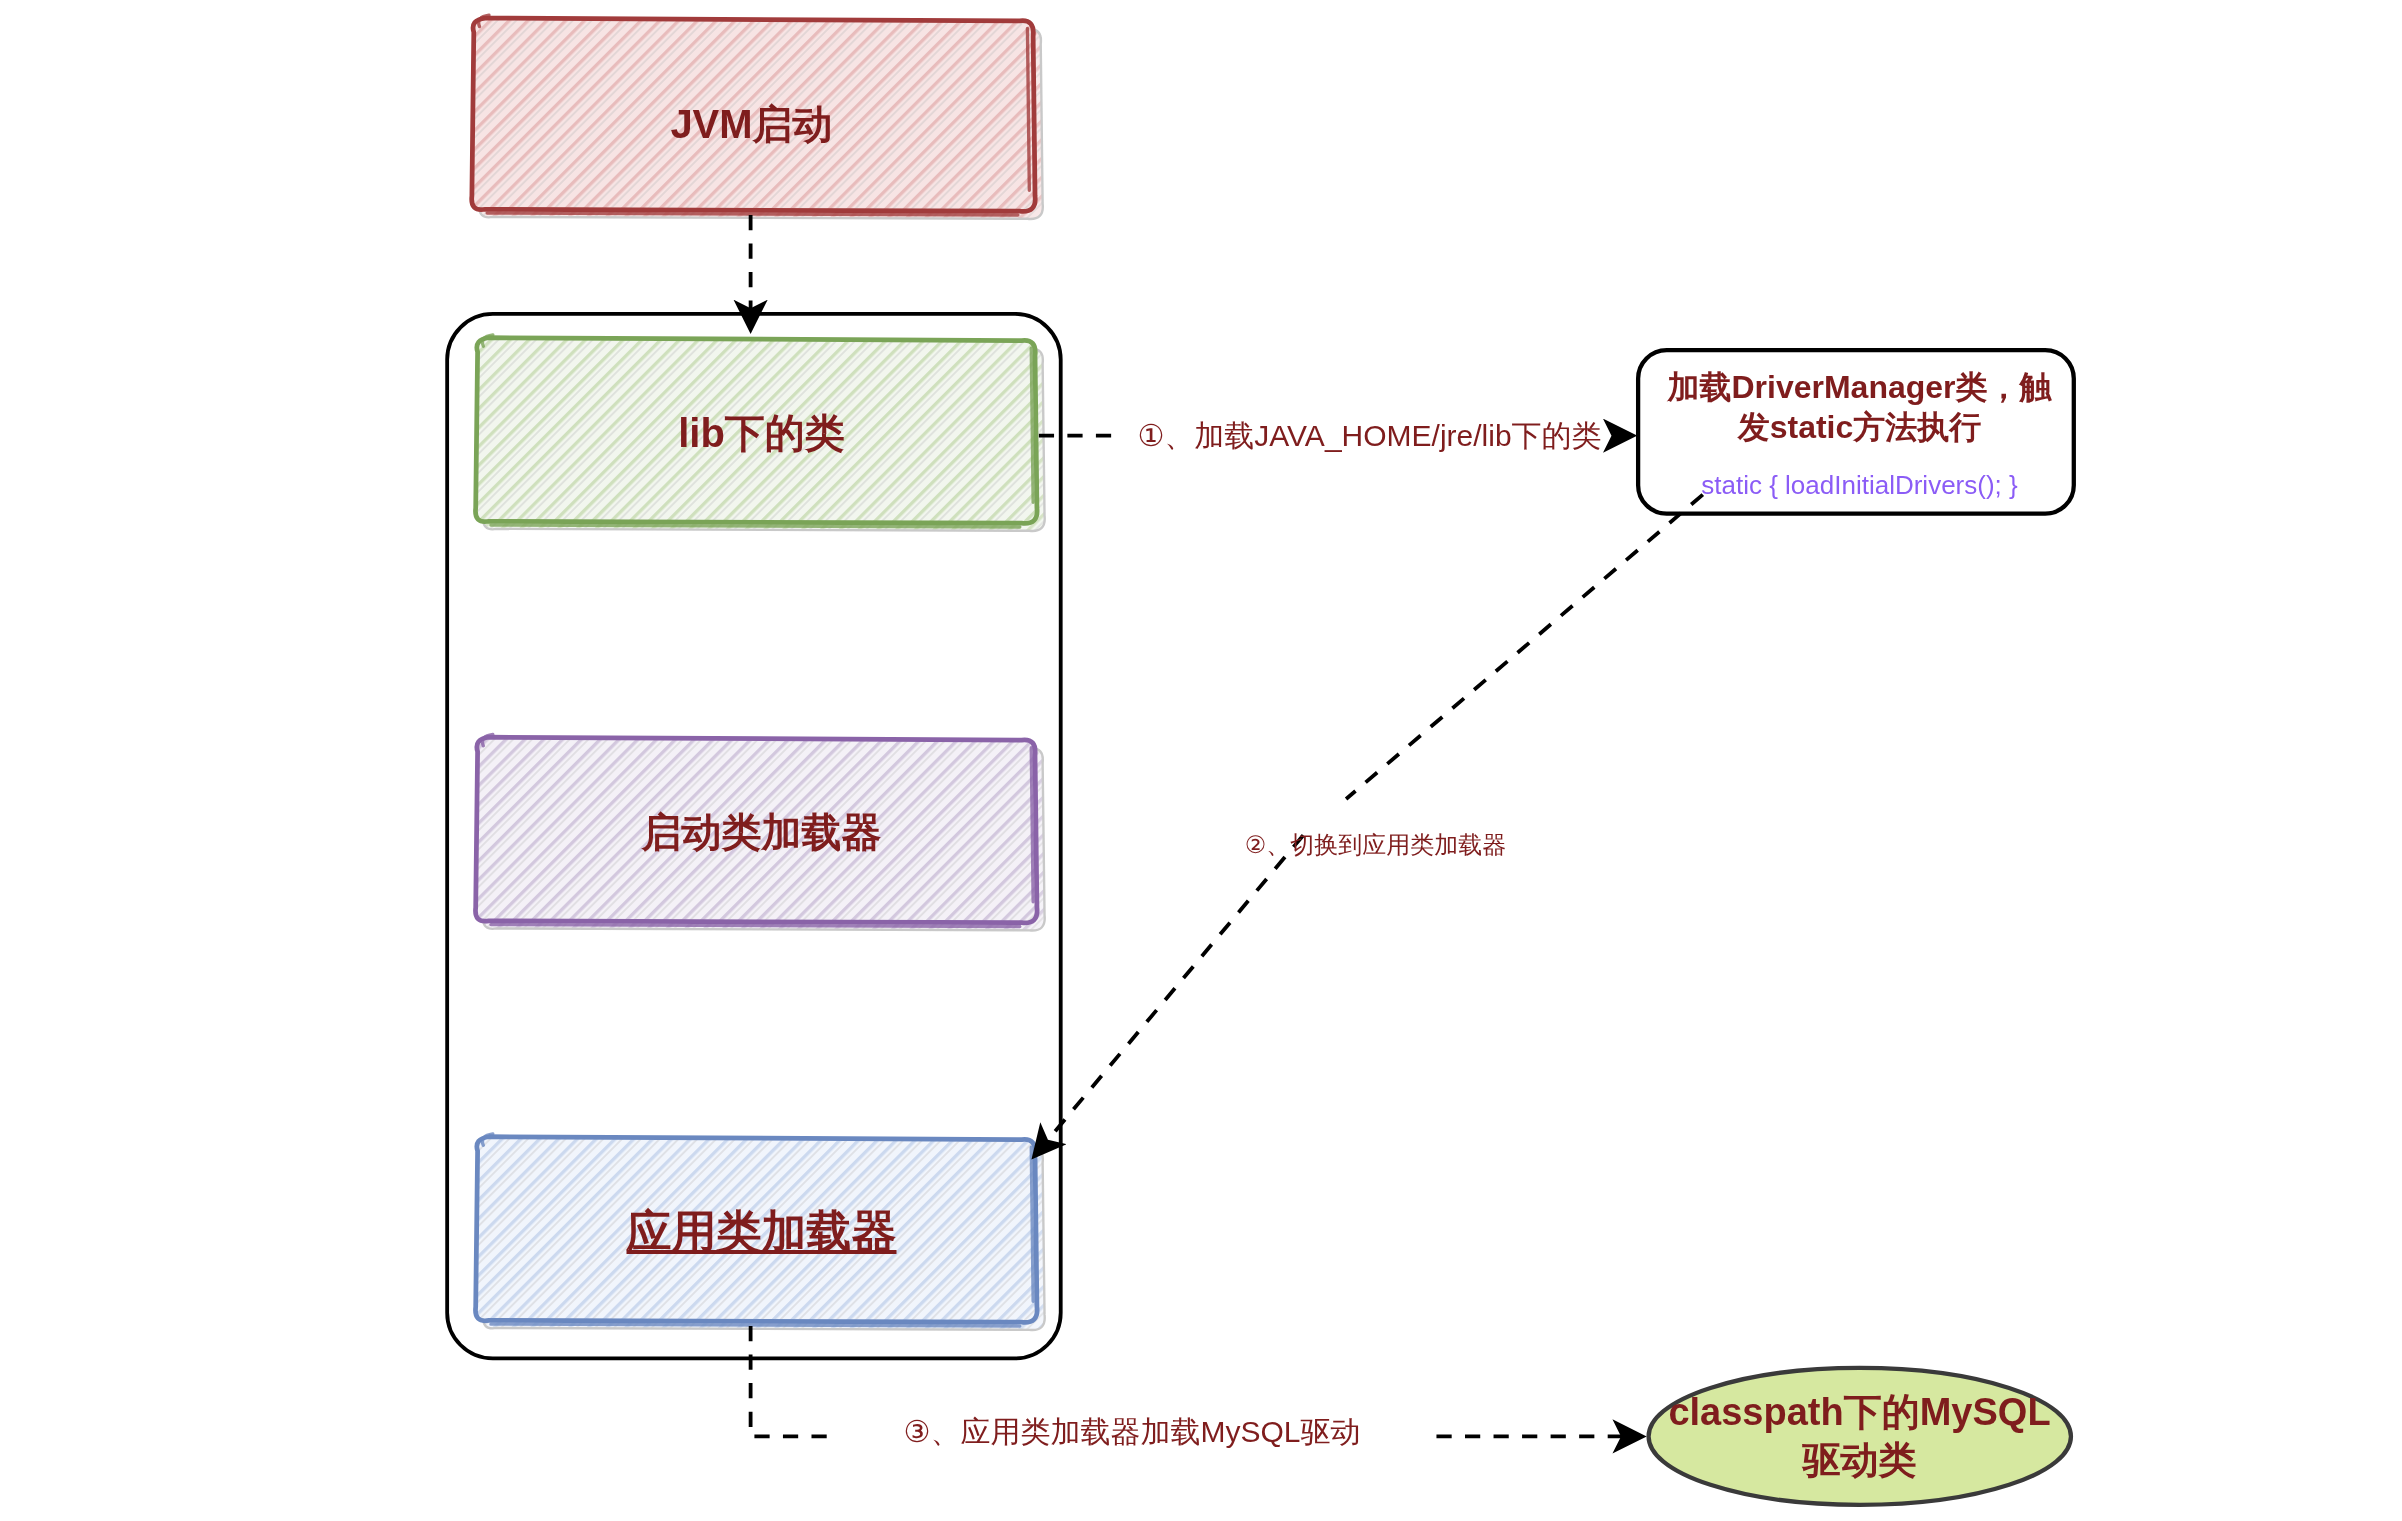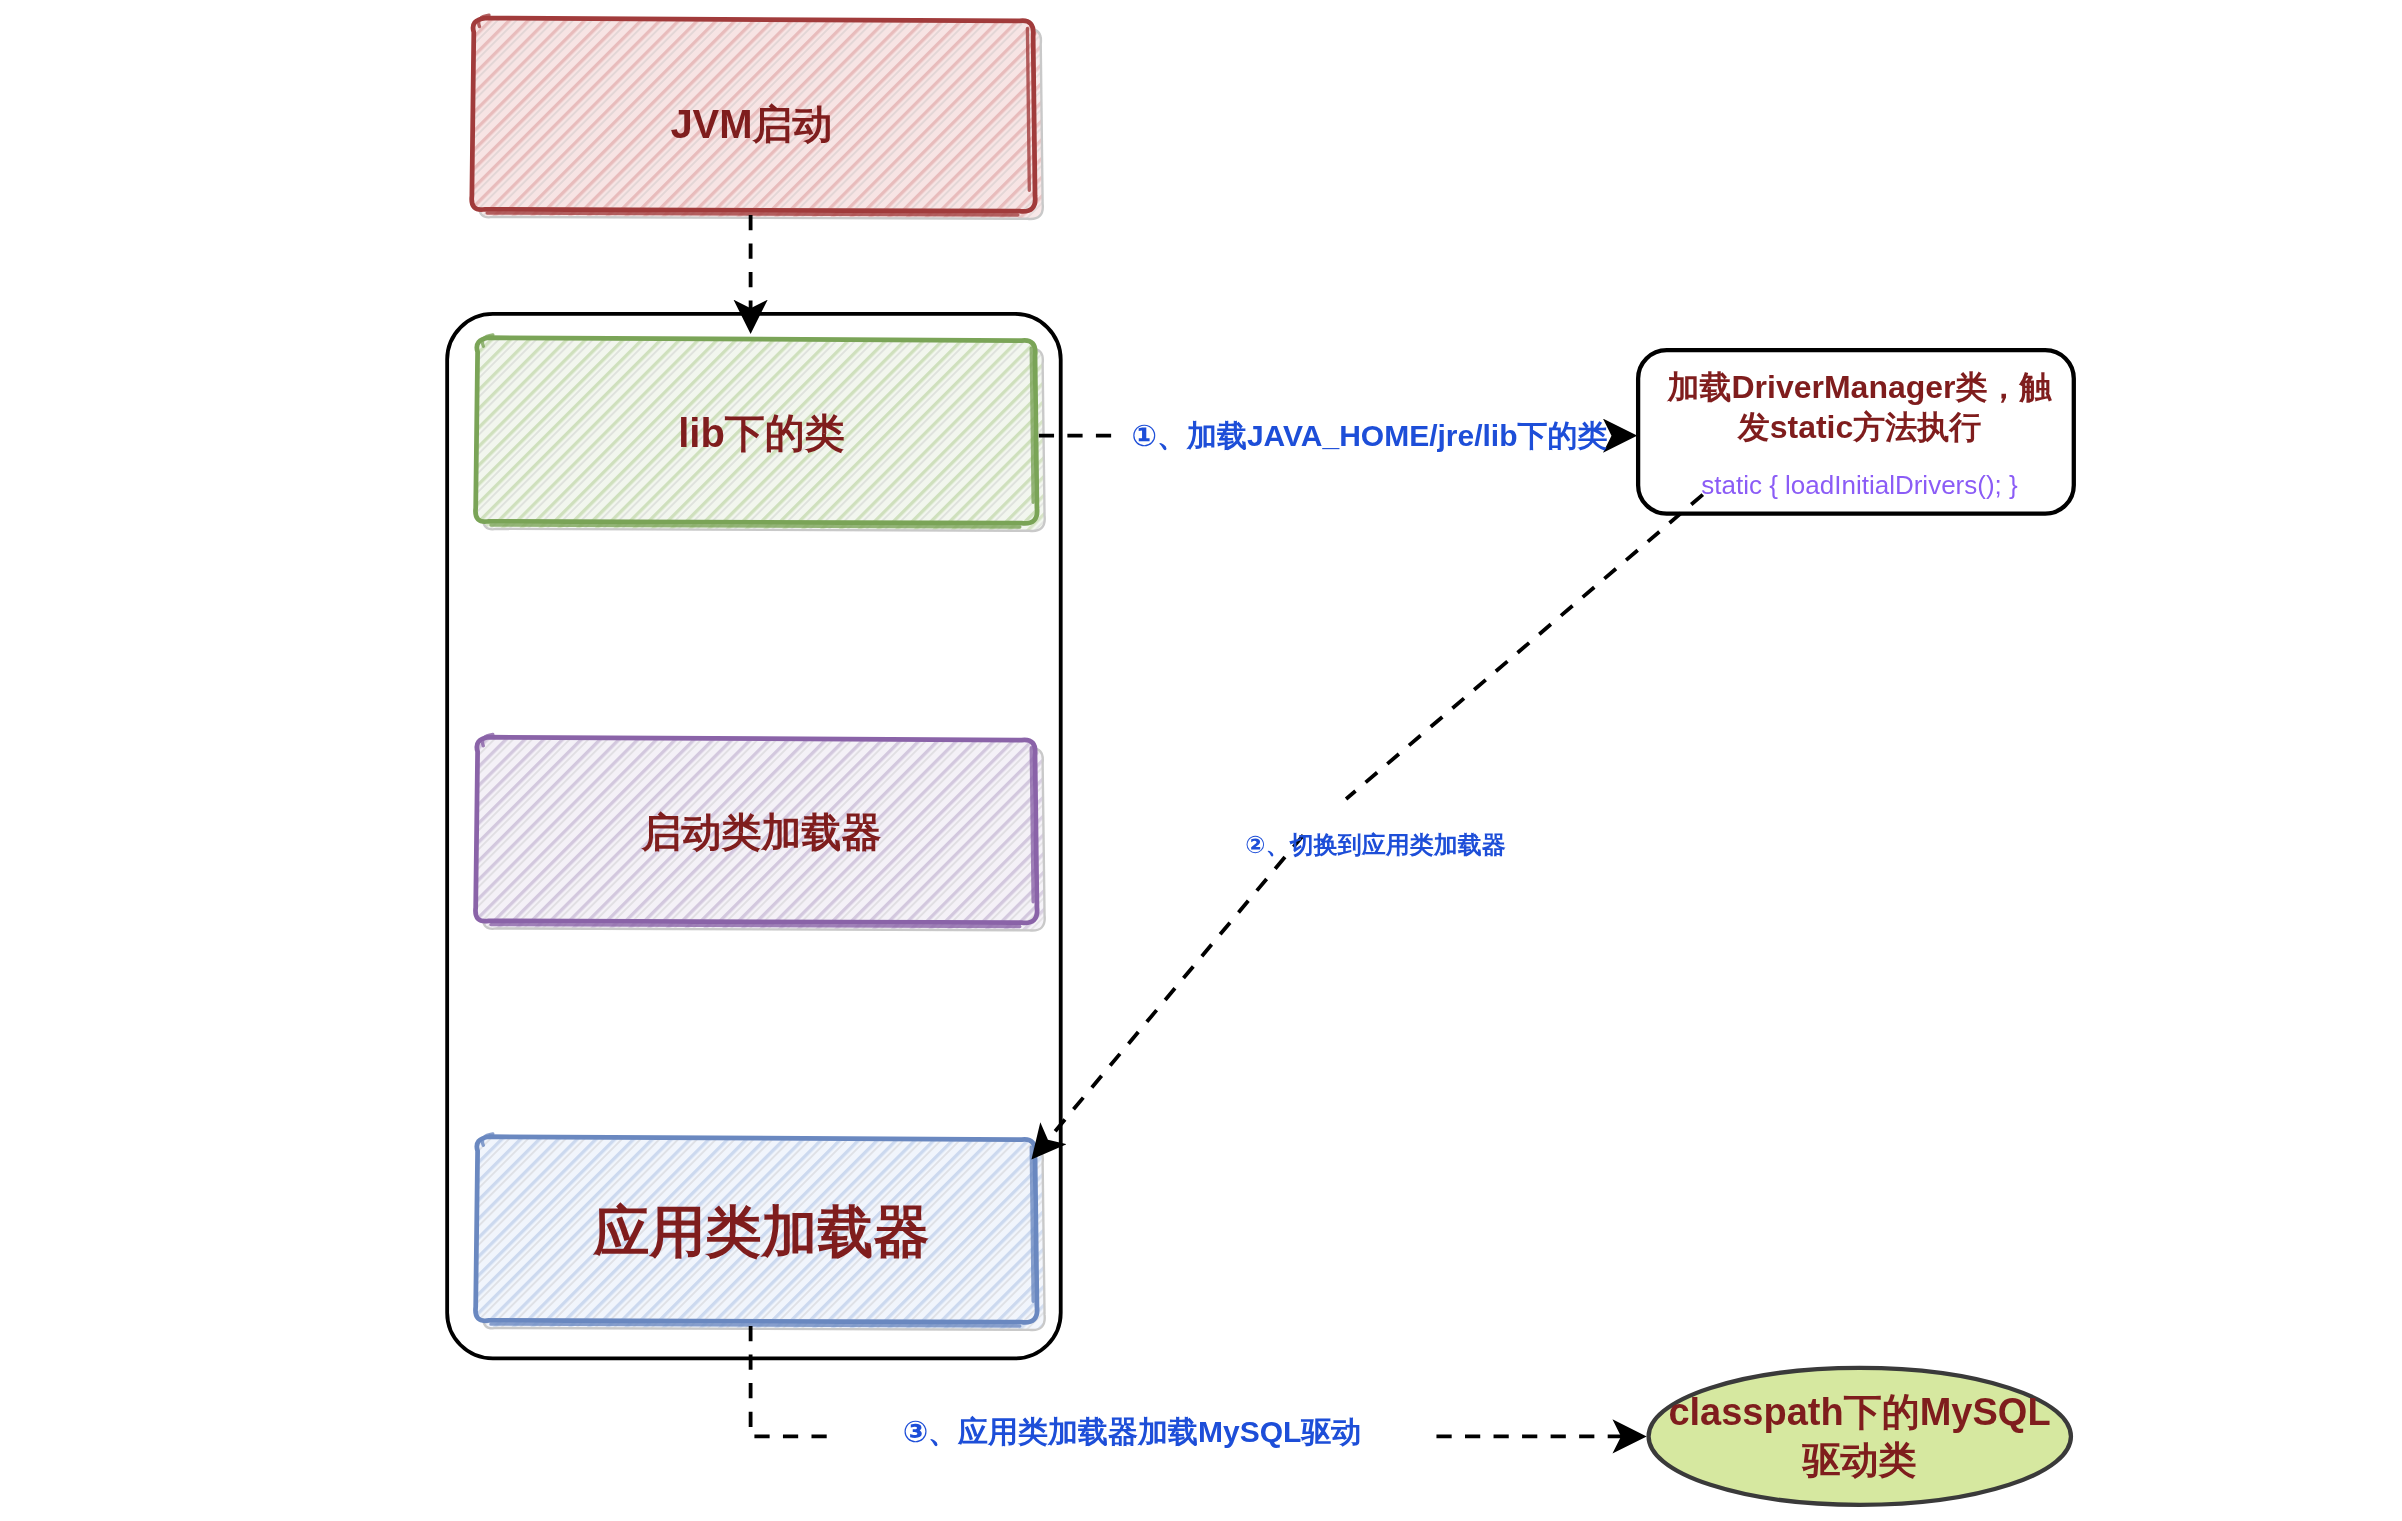--- a/index.html
+++ b/index.html
@@ -30,38 +30,38 @@
     font-weight: bold;
     pointer-events: none;
     line-height: 1.25;
   }
   .edge-label {
     position: absolute;
     display: flex;
     align-items: center;
     justify-content: center;
     text-align: center;
-    color: #1d4ed8;
-    font-weight: bold;
+    color: #7f1d1d;
+    font-weight: normal;
     white-space: nowrap;
   }
   .code-label {
     position: absolute;
     display: flex;
     align-items: center;
     justify-content: center;
     text-align: center;
     color: #8b5cf6;
     font-weight: normal;
     white-space: nowrap;
   }
   .t-jvm       { left: 466px;  top: 19px;   width: 571px; height: 209px; font-size: 40px; }
   .t-boot      { left: 476px;  top: 333px;  width: 571px; height: 200px; font-size: 40px; }
   .t-ext       { left: 476px;  top: 732px;  width: 571px; height: 200px; font-size: 40px; }
-  .t-app       { left: 476px;  top: 1132px; width: 571px; height: 200px; font-size: 56px; }
+  .t-app       { left: 476px;  top: 1132px; width: 571px; height: 200px; font-size: 45px; text-decoration: underline; }
   .t-dm        { left: 1655px; top: 361px;  width: 409px; height: 105px; font-size: 32px;
                  display: block; padding-top: 5.7px; }
   .t-dm-code   { left: 1655px; top: 466px;  width: 409px; height: 38px;  font-size: 26px; }
   .t-ellipse   { left: 1660px; top: 1408px; width: 399px; height: 57px;  font-size: 38px; }
   .t-e1        { left: 1122px; top: 414px;  width: 495px; height: 44px;  font-size: 30px; }
   .t-e2        { left: 1195px; top: 823px;  width: 361px; height: 44px;  font-size: 24px; }
   .t-e3        { left: 837px;  top: 1410px; width: 590px; height: 44px;  font-size: 30px; }
 </style>
 </head>
 <body>

